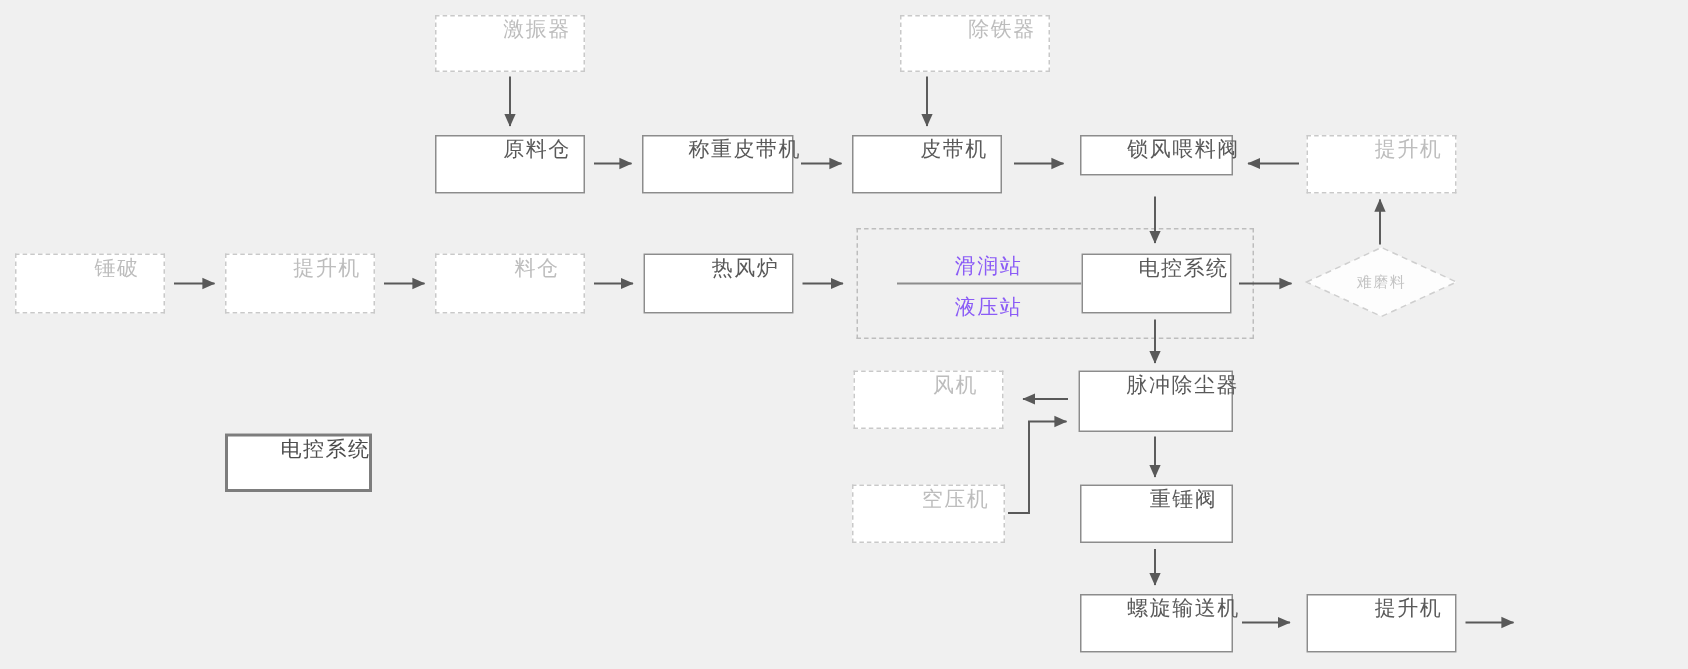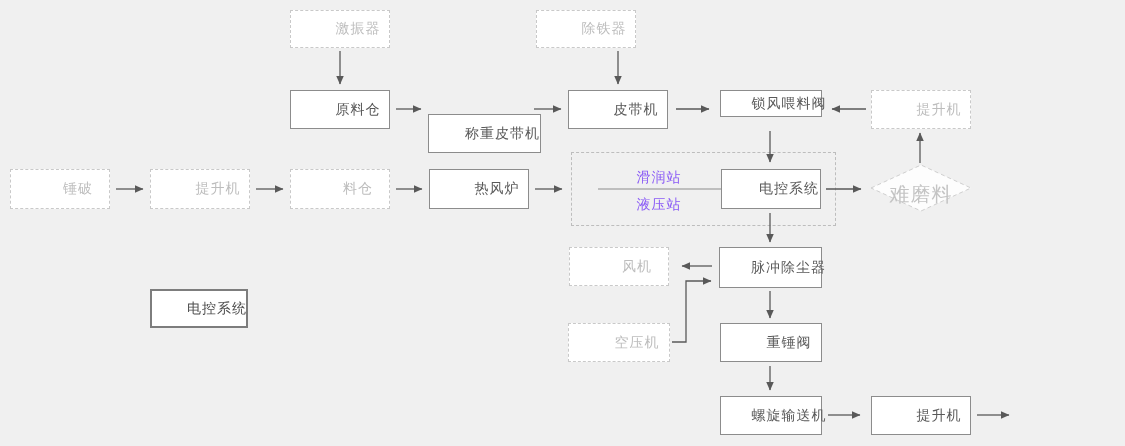--- a/index.html
+++ b/index.html
@@ -12,21 +12,20 @@
     position: relative;
     width: 1125px;
     height: 446px;
     background: #f0f0f0;
     overflow: hidden;
   }
   .node {
     position: absolute;
     box-sizing: border-box;
     display: flex;
-    align-items: center;
     justify-content: center;
     background: #ffffff;
     font-size: 14px;
     letter-spacing: 1px;
     white-space: nowrap;
     padding-left: 36px;
   }
   .node.solid {
     border: 1px solid #8c8c8c;
     color: #595959;
@@ -50,21 +49,21 @@
     width: 100px;
     text-align: center;
     font-size: 14px;
     color: #8b5cf6;
     letter-spacing: 1px;
   }
   .diamond-label {
     position: absolute;
     width: 100px;
     text-align: center;
-    font-size: 20px;
+    font-size: 10px;
     color: #c4c4c4;
     letter-spacing: 1px;
   }
   svg.wires {
     position: absolute;
     left: 0;
     top: 0;
     pointer-events: none;
   }
 </style>
@@ -108,28 +107,28 @@
 
     <line x1="828" y1="415" x2="860" y2="415" stroke="#595959" stroke-width="1.3" marker-end="url(#ah)"></line>
     <line x1="977" y1="415" x2="1009" y2="415" stroke="#595959" stroke-width="1.3" marker-end="url(#ah)"></line>
 
     <polygon points="871,188 921,165 971,188 921,211" fill="#fdfdfd" stroke="#cfcfcf" stroke-width="1" stroke-dasharray="4,3"></polygon>
   </svg>
 
   <div class="node dashed" style="left:290px; top:10px; width:100px; height:38px;">
     <span>激振器</span>
   </div>
-  <div class="node dashed" style="left:536px; top:10px; width:100px; height:38px;">
+  <div class="node dashed" style="left:600px; top:10px; width:100px; height:38px;">
     <span>除铁器</span>
   </div>
 
   <div class="node solid" style="left:290px; top:90px; width:100px; height:39px;">
     <span>原料仓</span>
   </div>
-  <div class="node solid" style="left:428px; top:90px; width:113px; height:39px;margin-top:24px;">
+  <div class="node solid" style="left:428px; top:90px; width:101px; height:39px;">
     <span>称重皮带机</span>
   </div>
   <div class="node solid" style="left:568px; top:90px; width:100px; height:39px;">
     <span>皮带机</span>
   </div>
   <div class="node solid" style="left:720px; top:90px; width:102px; height:27px;">
     <span>锁风喂料阀</span>
   </div>
   <div class="node dashed" style="left:871px; top:90px; width:100px; height:39px;">
     <span>提升机</span>

